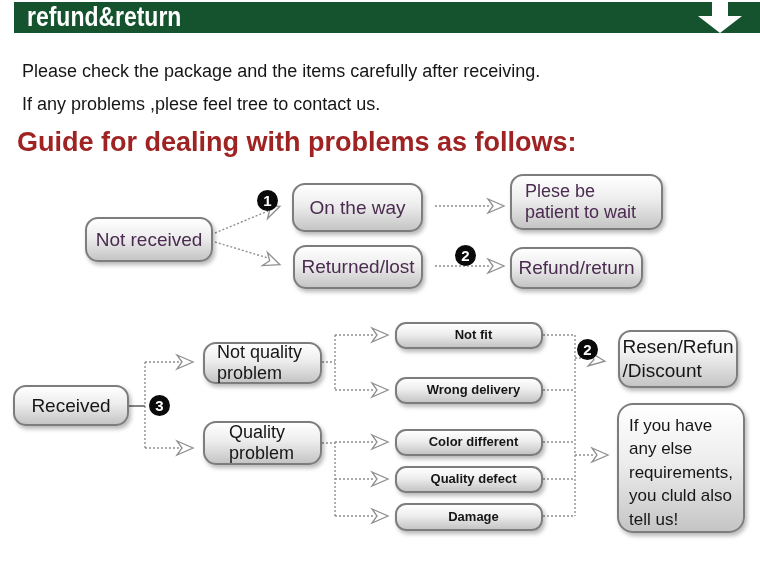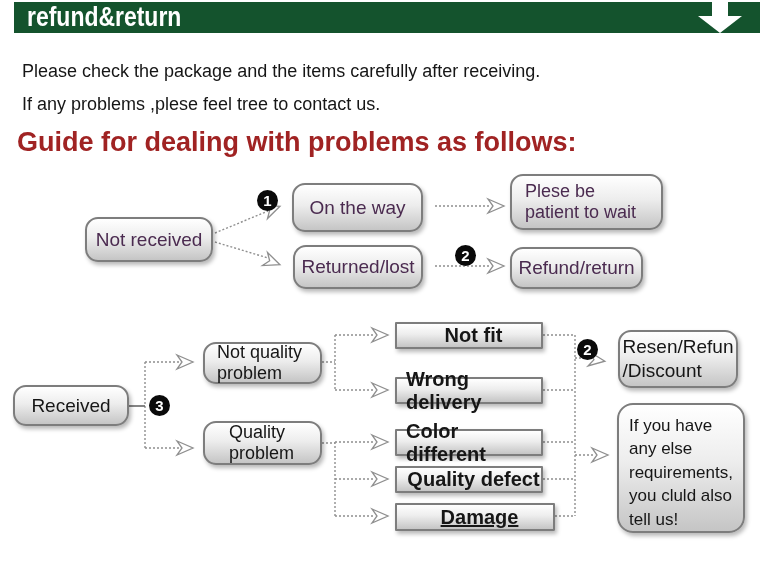--- a/index.html
+++ b/index.html
@@ -26,36 +26,36 @@
   
   .node{position:absolute;box-sizing:border-box;
      background:linear-gradient(180deg,#ffffff 0%,#ededed 45%,#c5c5c5 100%);
      border:2px solid #7d7d7d;border-radius:13px;
      box-shadow:2px 3px 4px rgba(0,0,0,0.28);
      display:flex;align-items:center;justify-content:center;
      color:#161616;white-space:pre-line;line-height:1.15;}
   .purple{color:#4b2b50;}
   .f19{font-size:19px;} .f18{font-size:18px;}
   .left-align{justify-content:flex-start;text-align:left;}
-  .small{border-radius:1px;font-weight:bold;font-size:20px;padding-left:9px;}
+  .small{border-radius:11px;font-weight:bold;font-size:13px;padding-left:9px;}
 
   .n-not-received{left:85px;top:217px;width:128px;height:45px;}
   .n-on-the-way{left:292px;top:183px;width:131px;height:49px;}
   .n-patient{left:510px;top:174px;width:153px;height:56px;padding-left:13px;}
   .n-returned-lost{left:293px;top:245px;width:130px;height:44px;}
   .n-refund-return{left:510px;top:247px;width:133px;height:42px;}
 
   .n-received{left:13px;top:385px;width:116px;height:41px;}
   .n-not-quality{left:203px;top:342px;width:119px;height:42px;padding-left:12px;}
   .n-quality{left:203px;top:421px;width:119px;height:44px;padding-left:24px;}
   .n-not-fit{left:395px;top:322px;width:148px;height:27px;}
   .n-wrong-delivery{left:395px;top:377px;width:148px;height:27px;}
   .n-color-different{left:395px;top:429px;width:148px;height:27px;}
   .n-quality-defect{left:395px;top:466px;width:148px;height:27px;}
-  .n-damage{left:395px;top:503px;width:160px;height:28px;text-decoration:underline;}
+  .n-damage{left:395px;top:503px;width:148px;height:28px;}
   .n-resen{left:618px;top:330px;width:120px;height:58px;line-height:1.25;}
   .n-else{left:617px;top:403px;width:128px;height:130px;border-radius:16px;
      align-items:flex-start;justify-content:flex-start;text-align:left;
      padding:9px 4px 0 10px;line-height:1.38;font-size:17px;}
 
   
   .badge{position:absolute;width:21px;height:21px;border-radius:50%;background:#0a0a0a;
      color:#fff;font-weight:bold;font-size:15px;display:flex;align-items:center;
      justify-content:center;z-index:5;}
   .b1{left:257px;top:190px;}

